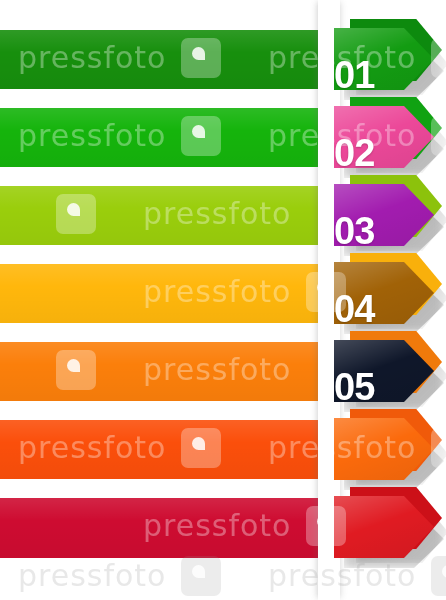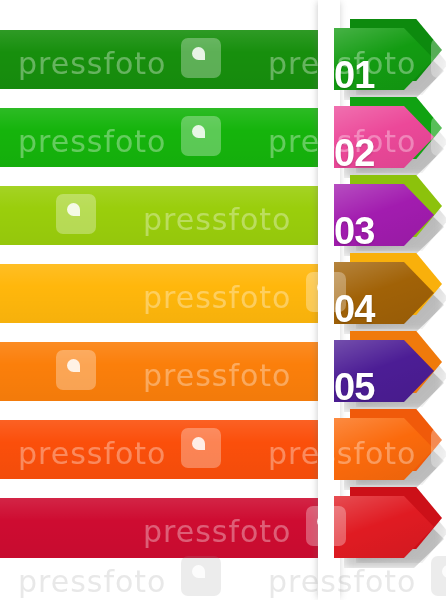--- a/index.html
+++ b/index.html
@@ -117,21 +117,20 @@
   .wm {
     position: absolute;
     color: rgba(255,255,255,0.34);
     font-size: 30px;
     letter-spacing: 1px;
     font-family: "DejaVu Sans", sans-serif;
     pointer-events: none;
     user-select: none;
     z-index: 10;
     white-space: nowrap;
-    margin-top: 6px;
   }
   .wm.dark { color: rgba(150,150,150,0.22); }
   .wm-logo {
     position: absolute;
     width: 40px;
     height: 40px;
     border-radius: 7px;
     background: rgba(255,255,255,0.30);
     pointer-events: none;
     z-index: 10;
@@ -212,21 +211,21 @@
         <div class="arrow-back" style="background: rgb(249, 176, 11);"></div>
         <div class="arrow-front" style="background: #a16207; text-decoration: underline;">
           <span class="num">04</span>
           <div class="sheen"></div>
         </div>
       </div>
       <div class="badge" style="left: 334px; top: 340px; width: 118px; height: 62px;">
         <div class="drop"></div>
         <div class="arrow-back-shadow"></div>
         <div class="arrow-back" style="background: rgb(240, 122, 11);"></div>
-        <div class="arrow-front" style="background: #4c1d95;">
+        <div class="arrow-front" style="background: #0f172a;">
           <span class="num">05</span>
           <div class="sheen"></div>
         </div>
       </div>
       <div class="badge" style="left: 334px; top: 418px; width: 118px; height: 62px;">
         <div class="drop"></div>
         <div class="arrow-back-shadow"></div>
         <div class="arrow-back" style="background: rgb(240, 90, 10);"></div>
         <div class="arrow-front" style="background: rgb(251, 106, 12);">
           <div class="sheen"></div>

